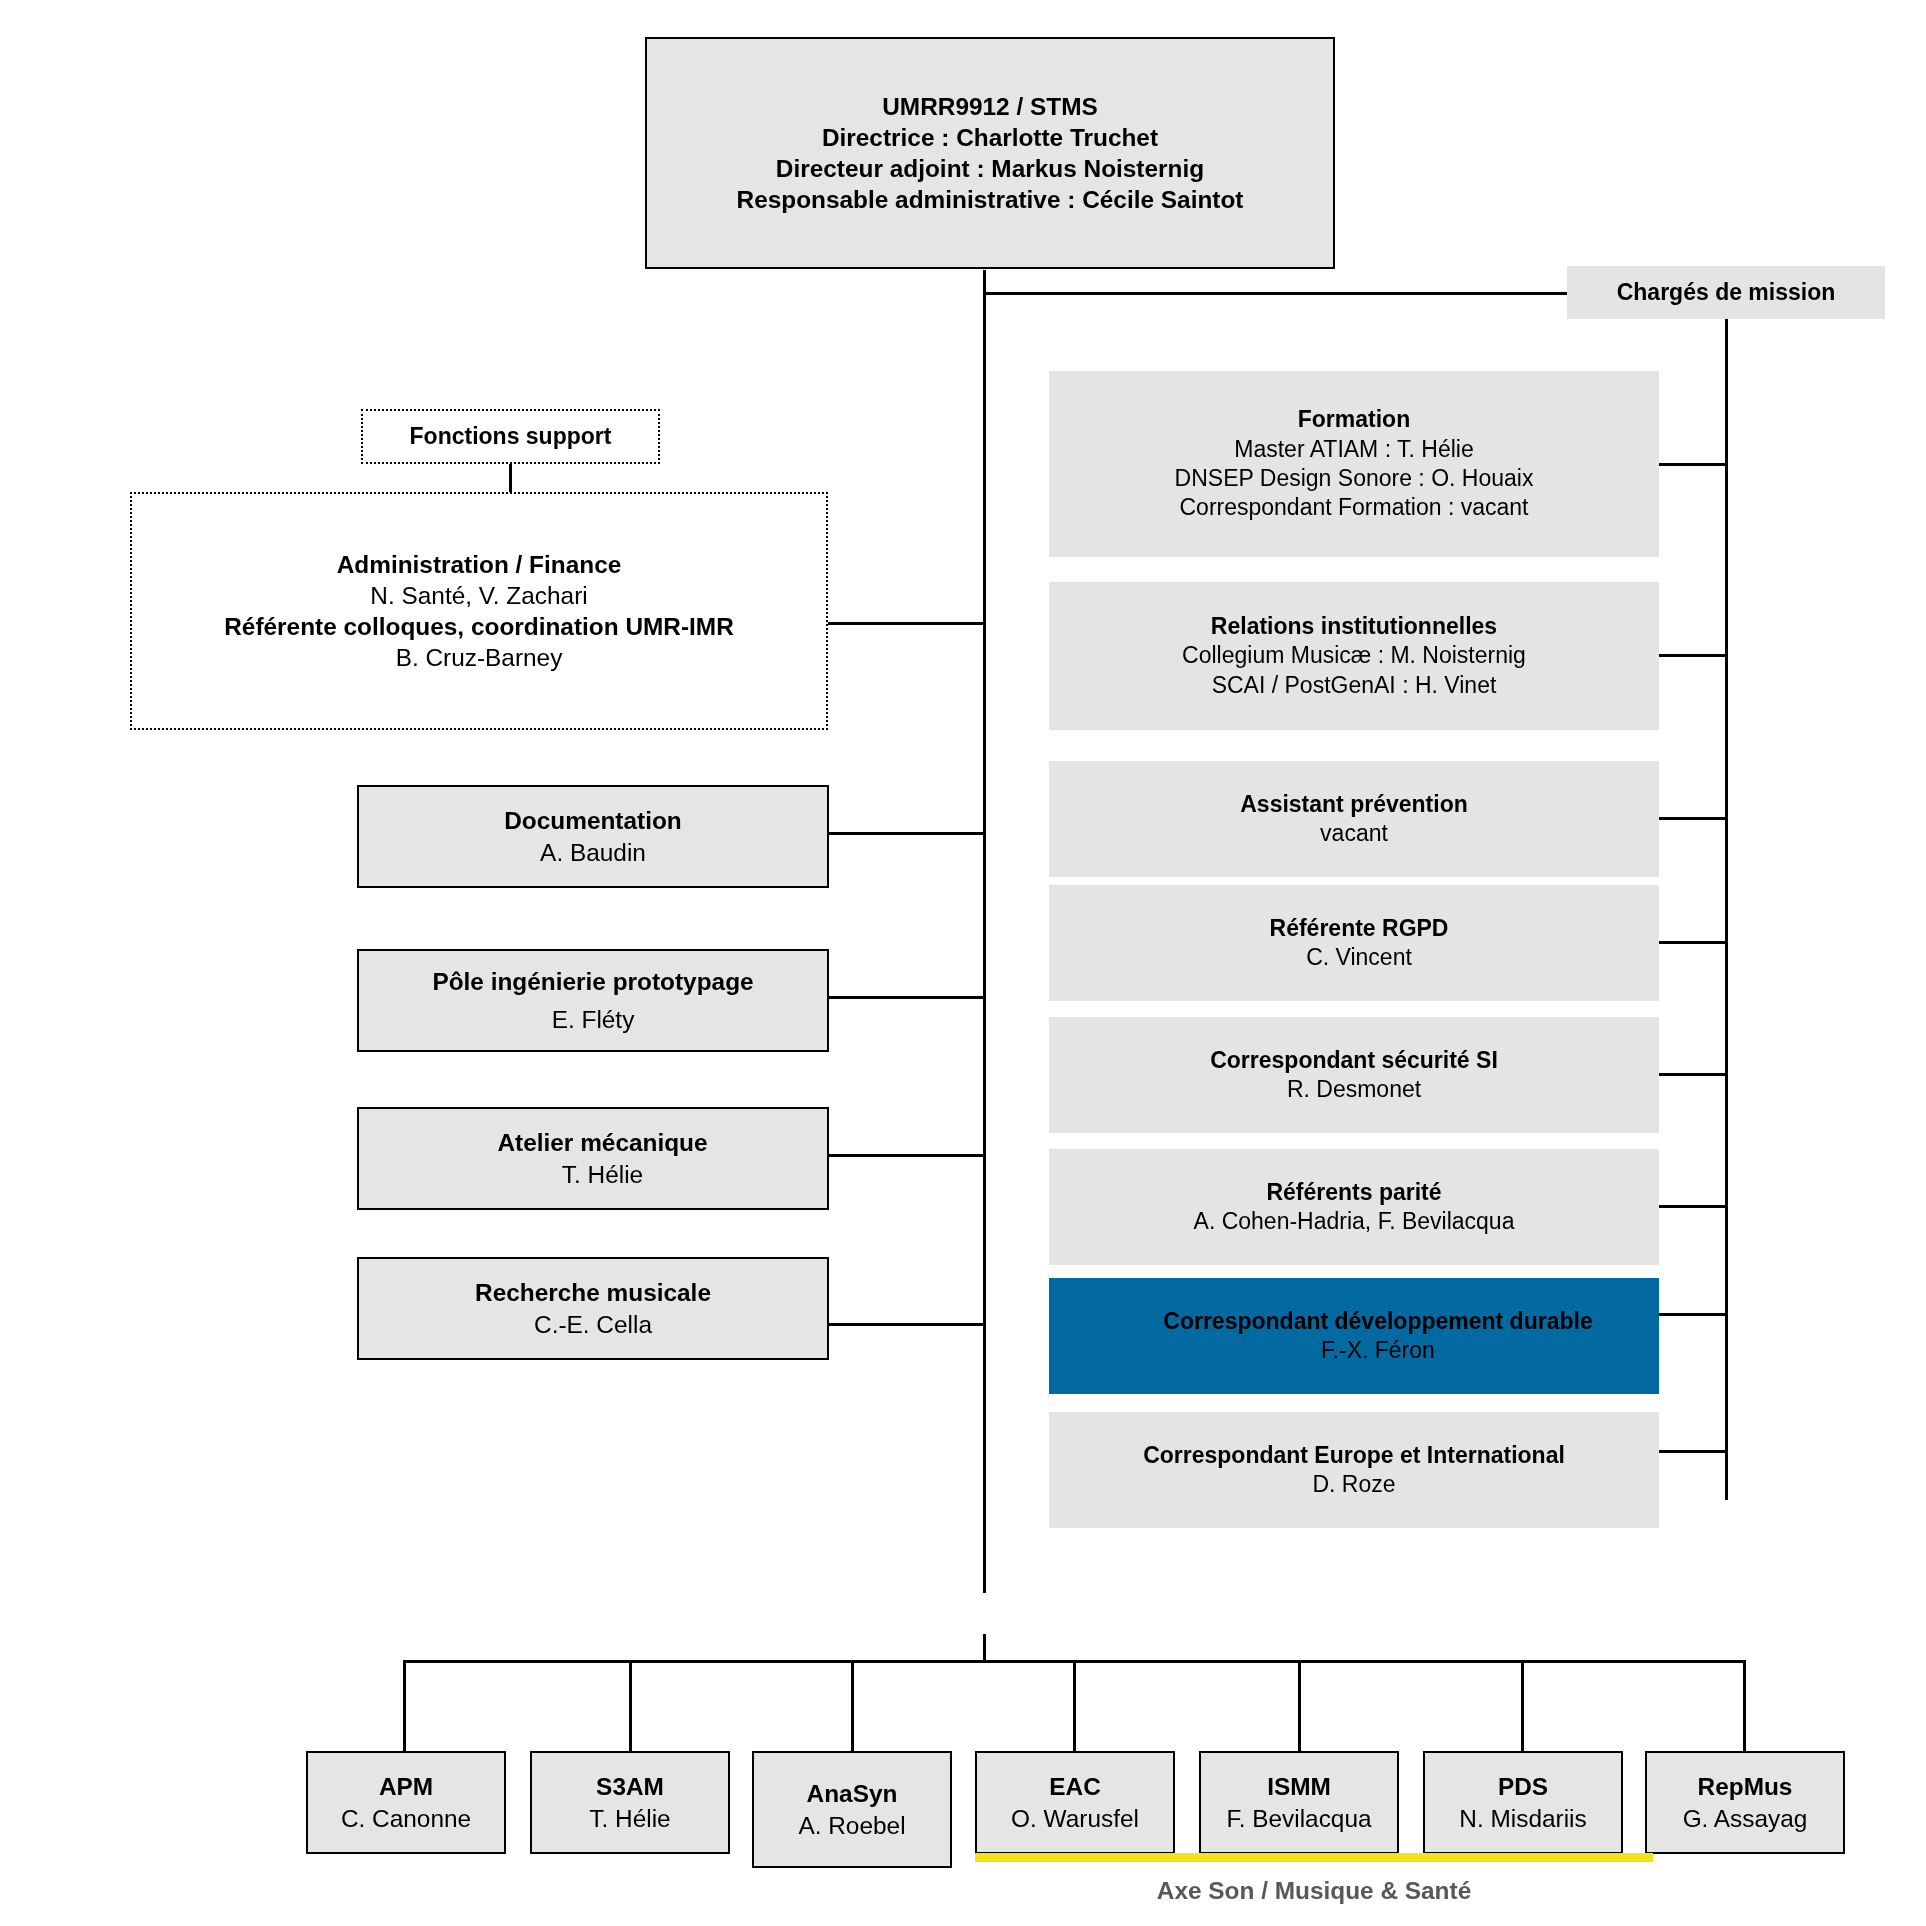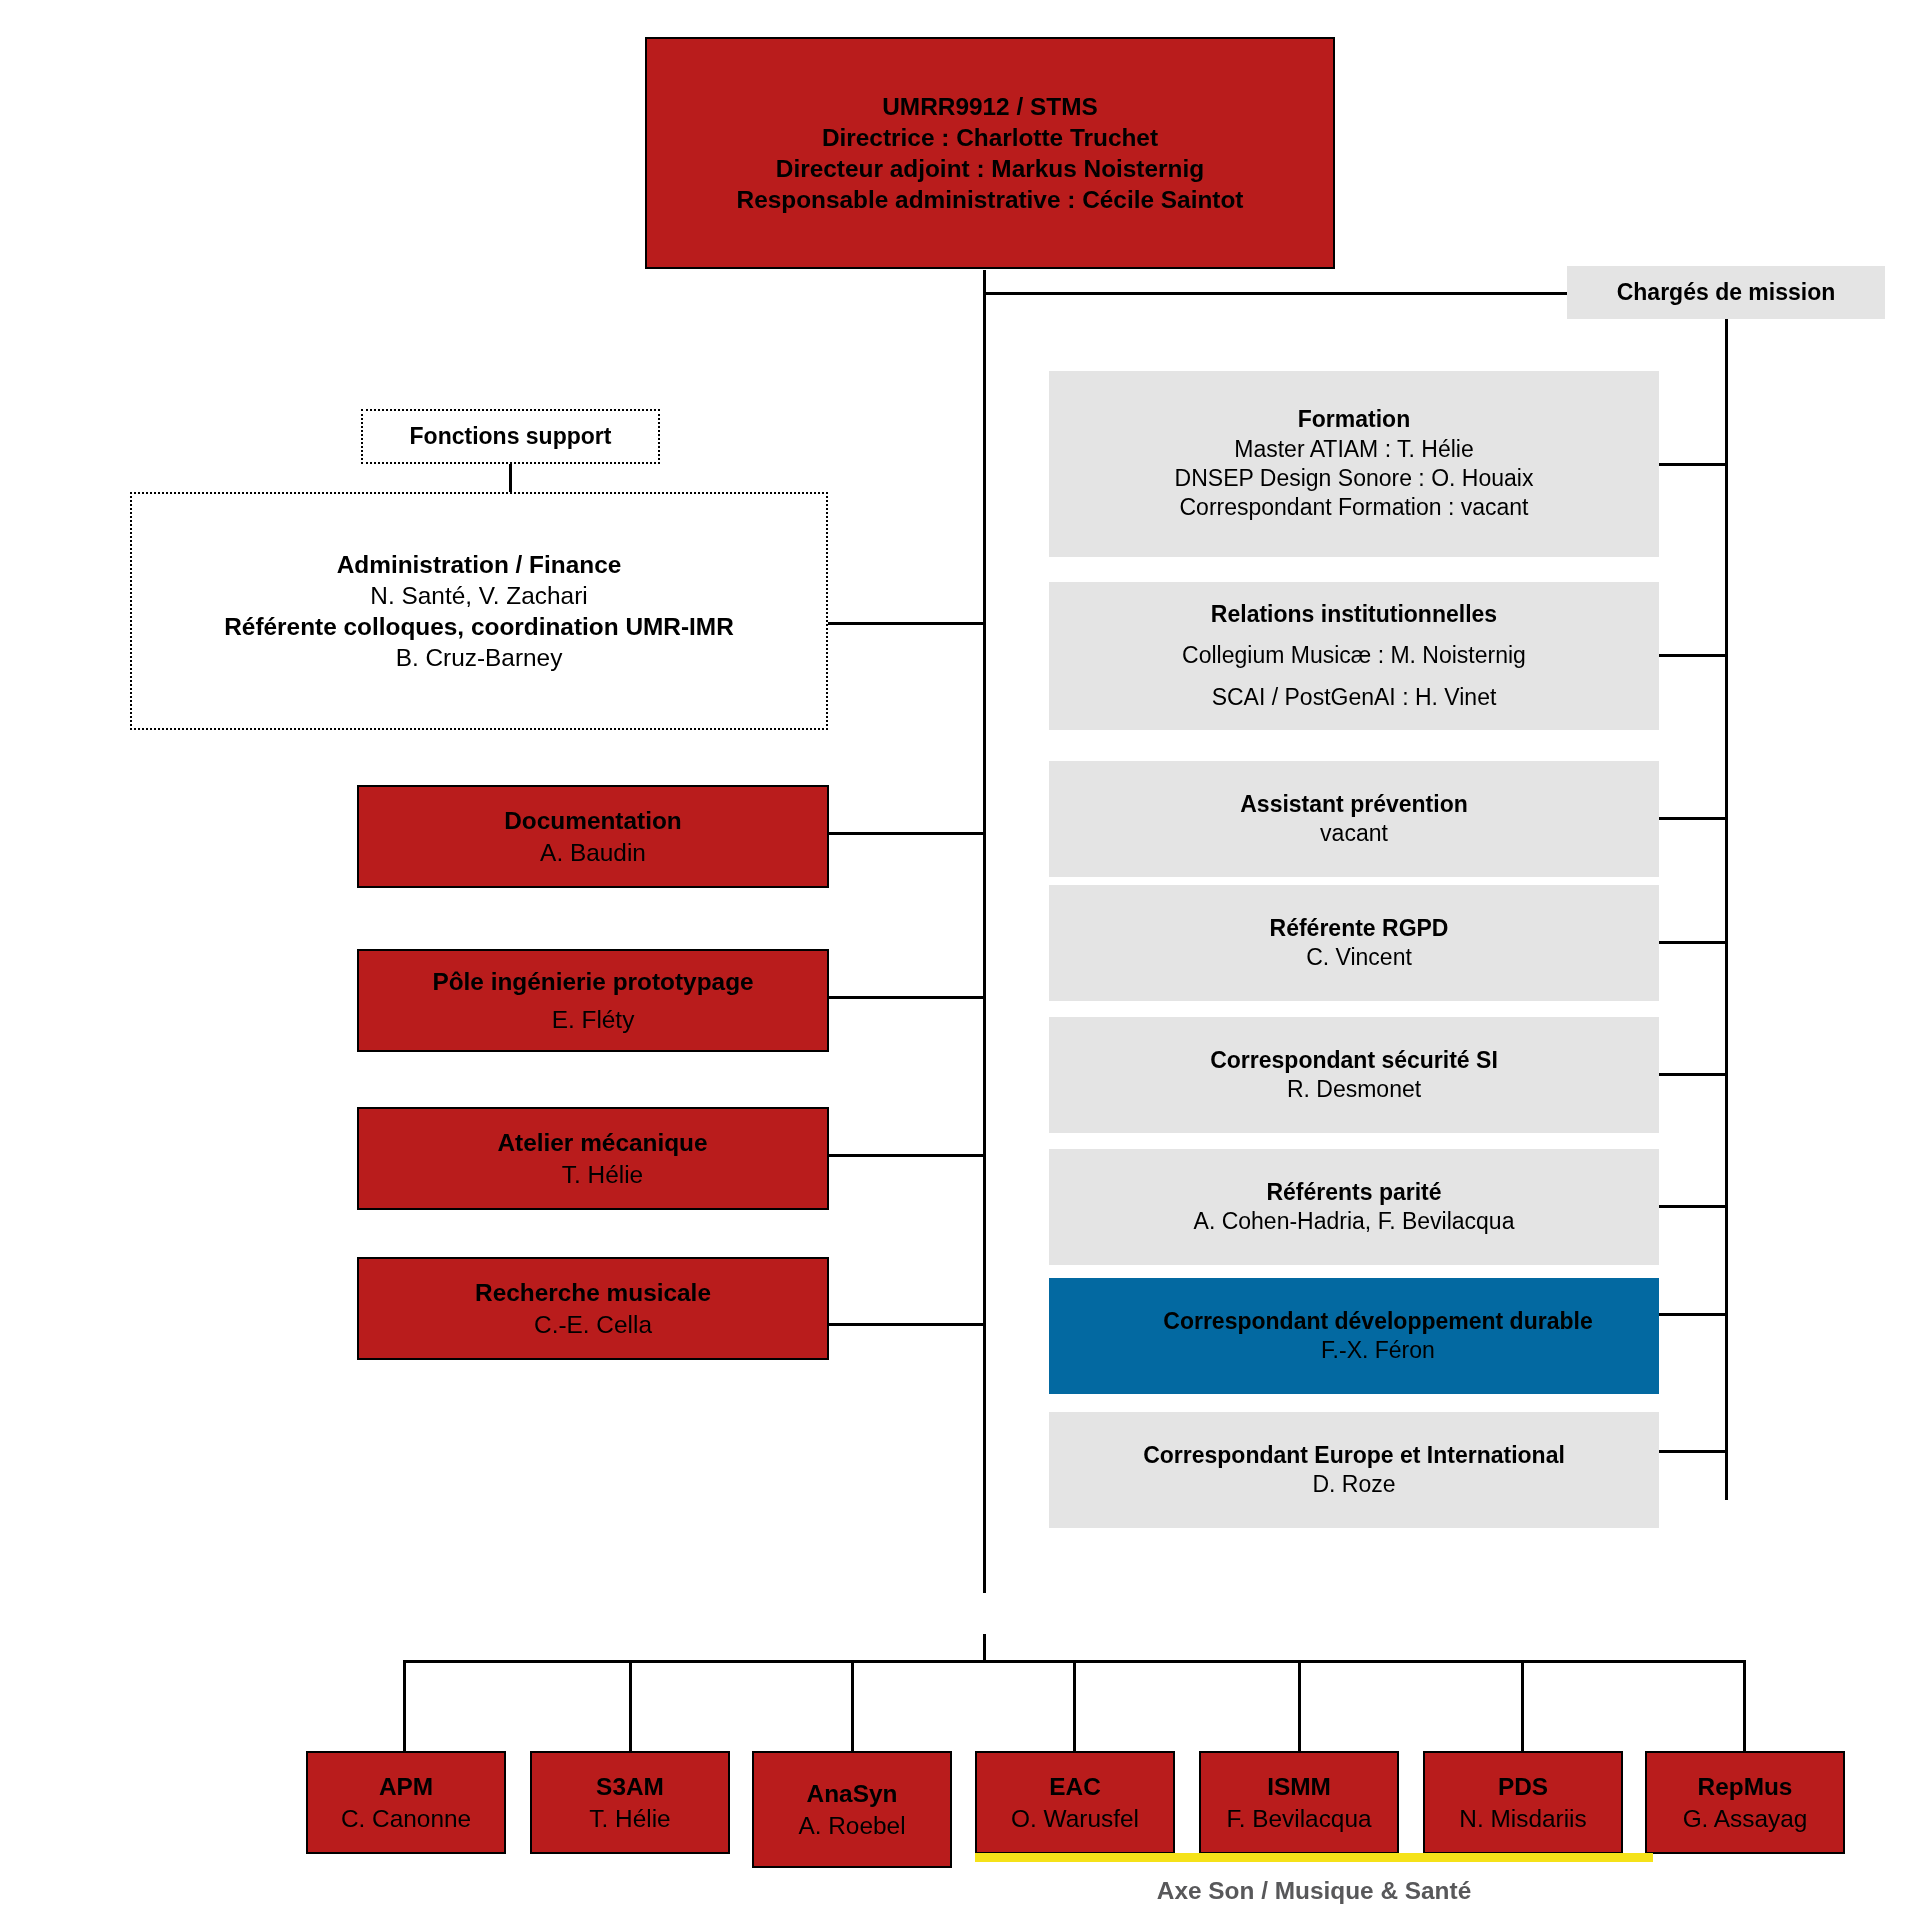--- a/index.html
+++ b/index.html
@@ -17,21 +17,21 @@
     box-sizing:border-box;
     display:flex;
     flex-direction:column;
     align-items:center;
     justify-content:center;
     text-align:center;
     line-height:1.28;
   }
   .node .ttl{font-weight:bold;}
   .node .sub{font-weight:normal;}
-  .solid{border:2.6px solid #000000;background:#b91c1c;}
+  .solid{border:2.6px solid #000000;background:#e5e5e5;}
   .dotted{border:2.6px dotted #000000;background:#ffffff;}
   .gray{background:#e4e4e4;border:none;}
   
   .ln{position:absolute;background:#000000;}
   .vl{width:3.2px;}
   .hl{height:3.2px;}
   
   .axisbar{position:absolute;background:#f5e219;}
   .axislabel{
     position:absolute;
@@ -63,21 +63,21 @@
   <div class="ln vl" style="left:1725px;top:319px;height:1181px;"></div>
 
   <div class="node gray" style="left: 1049px; top: 371px; width: 610px; height: 186px; font-size: 23px; background: rgb(228, 228, 228);">
     <div class="ttl">Formation</div>
     <div class="sub">Master ATIAM : T. Hélie</div>
     <div class="sub">DNSEP Design Sonore : O. Houaix</div>
     <div class="sub">Correspondant Formation : vacant</div>
   </div>
   <div class="ln hl" style="left:1659px;top:463px;width:69px;"></div>
 
-  <div class="node gray" style="left: 1049px; top: 582px; width: 610px; height: 148px; font-size: 23px; background: rgb(228, 228, 228); gap: 12px;">
+  <div class="node gray" style="left: 1049px; top: 582px; width: 610px; height: 148px; font-size: 23px; background: rgb(228, 228, 228);">
     <div class="ttl">Relations institutionnelles</div>
     <div class="sub">Collegium Musicæ : M. Noisternig</div>
     <div class="sub">SCAI / PostGenAI : H. Vinet</div>
   </div>
   <div class="ln hl" style="left:1659px;top:654px;width:69px;"></div>
 
   <div class="node gray" style="left: 1049px; top: 761px; width: 610px; height: 116px; font-size: 23px; background: rgb(228, 228, 228);">
     <div class="ttl">Assistant prévention</div>
     <div class="sub">vacant</div>
   </div>

